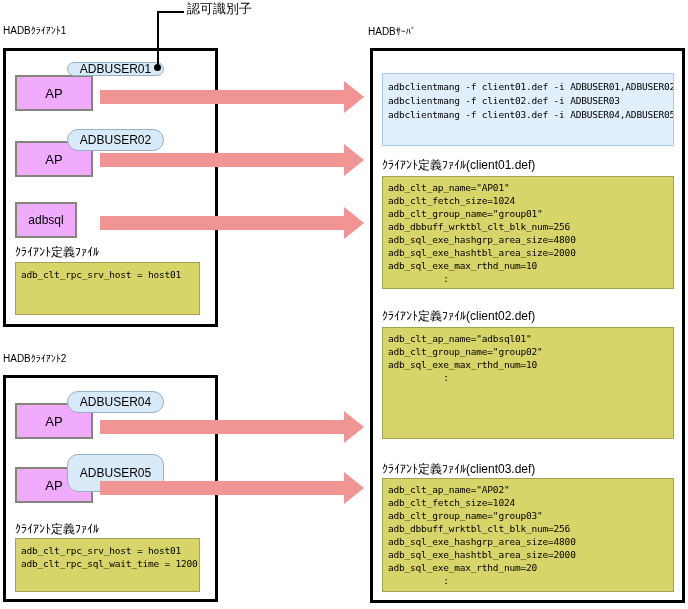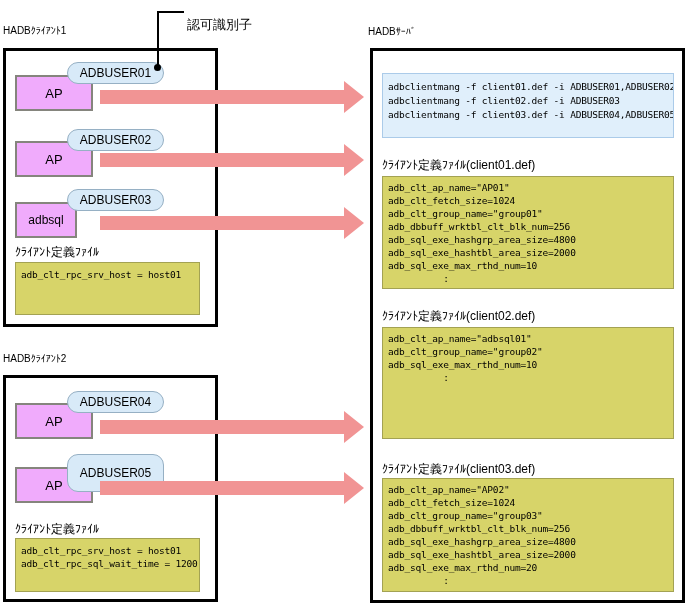--- a/index.html
+++ b/index.html
@@ -23,49 +23,46 @@
   .line-h{background:#000;height:2px;z-index:4;}
   .line-v{background:#000;width:2px;z-index:4;}
   .dot{width:7px;height:7px;border-radius:50%;background:#000;z-index:6;}
   .ann-label{font-size:13px;white-space:nowrap;}
 </style>
 </head>
 <body>
 
 <div id="canvas">
 
-  <div class="abs ann-label" style="left:187px;top:16px;">認可識別子</div>
+  <div class="abs ann-label" style="left:187px;top:0;">認可識別子</div>
   <div class="abs line-h" style="left:157px;top:11px;width:27px;"></div>
   <div class="abs line-v" style="left:157px;top:11px;height:56px;"></div>
   <div class="abs dot" style="left:154px;top:64px;"></div>
 
   <div class="abs group-title" style="left:3px;top:25px;">HADBｸﾗｲｱﾝﾄ1</div>
   <div class="abs big-box" style="left:3px;top:48px;width:215px;height:279px;"></div>
 
   <div class="abs ap-box" style="left:15px;top:75px;width:78px;height:36px;">
     <span>AP</span>
   </div>
-  <div class="abs user-pill" style="left:67px;top:62px;width:97px;height:22px;">
+  <div class="abs user-pill" style="left:67px;top:62px;width:97px;height:14px;">
     <span>ADBUSER01</span>
   </div>
   <div class="abs arrow" style="left:100px;top:90px;width:244px;"></div>
 
   <div class="abs ap-box" style="left:15px;top:141px;width:78px;height:36px;">
     <span>AP</span>
   </div>
   <div class="abs user-pill" style="left:67px;top:129px;width:97px;height:22px;">
     <span>ADBUSER02</span>
   </div>
   <div class="abs arrow" style="left:100px;top:153px;width:244px;"></div>
 
   <div class="abs ap-box" style="left:15px;top:202px;width:62px;height:36px;font-size:12px;">
     <span>adbsql</span>
-  </div>
-  <div class="abs user-pill" style="left:67px;top:189px;width:97px;height:22px;">
-    <span>ADBUSER03</span>
   </div>
   <div class="abs arrow" style="left:100px;top:216px;width:244px;"></div>
 
   <div class="abs file-label" style="left:15px;top:244px;">ｸﾗｲｱﾝﾄ定義ﾌｧｲﾙ</div>
   <div class="abs code-box yellow" style="left:15px;top:262px;width:185px;height:53px;padding:5px 0 0 5px;line-height:13px;">adb_clt_rpc_srv_host = host01</div>
 
   <div class="abs group-title" style="left:3px;top:353px;">HADBｸﾗｲｱﾝﾄ2</div>
   <div class="abs big-box" style="left:3px;top:375px;width:215px;height:227px;"></div>
 
   <div class="abs ap-box" style="left:15px;top:403px;width:78px;height:36px;">
@@ -84,21 +81,21 @@
   </div>
   <div class="abs arrow" style="left:100px;top:481px;width:244px;"></div>
 
   <div class="abs file-label" style="left:15px;top:521px;">ｸﾗｲｱﾝﾄ定義ﾌｧｲﾙ</div>
   <div class="abs code-box yellow" style="left:15px;top:538px;width:185px;height:54px;padding:5px 0 0 5px;line-height:13px;">adb_clt_rpc_srv_host = host01
 adb_clt_rpc_sql_wait_time = 1200</div>
 
   <div class="abs group-title" style="left:368px;top:26px;">HADBｻｰﾊﾞ</div>
   <div class="abs big-box" style="left:370px;top:48px;width:315px;height:555px;"></div>
 
-  <div class="abs code-box blue" style="left:382px;top:73px;width:292px;height:65px;padding:6px 0 0 5px;line-height:14px;">adbclientmang -f client01.def -i ADBUSER01,ADBUSER02
+  <div class="abs code-box blue" style="left:382px;top:73px;width:292px;height:73px;padding:6px 0 0 5px;line-height:14px;">adbclientmang -f client01.def -i ADBUSER01,ADBUSER02
 adbclientmang -f client02.def -i ADBUSER03
 adbclientmang -f client03.def -i ADBUSER04,ADBUSER05</div>
 
   <div class="abs file-label" style="left:382px;top:157px;">ｸﾗｲｱﾝﾄ定義ﾌｧｲﾙ(client01.def)</div>
   <div class="abs code-box yellow" style="left:382px;top:176px;width:292px;height:113px;padding:4px 0 0 5px;line-height:13px;">adb_clt_ap_name="AP01"
 adb_clt_fetch_size=1024
 adb_clt_group_name="group01"
 adb_dbbuff_wrktbl_clt_blk_num=256
 adb_sql_exe_hashgrp_area_size=4800
 adb_sql_exe_hashtbl_area_size=2000

